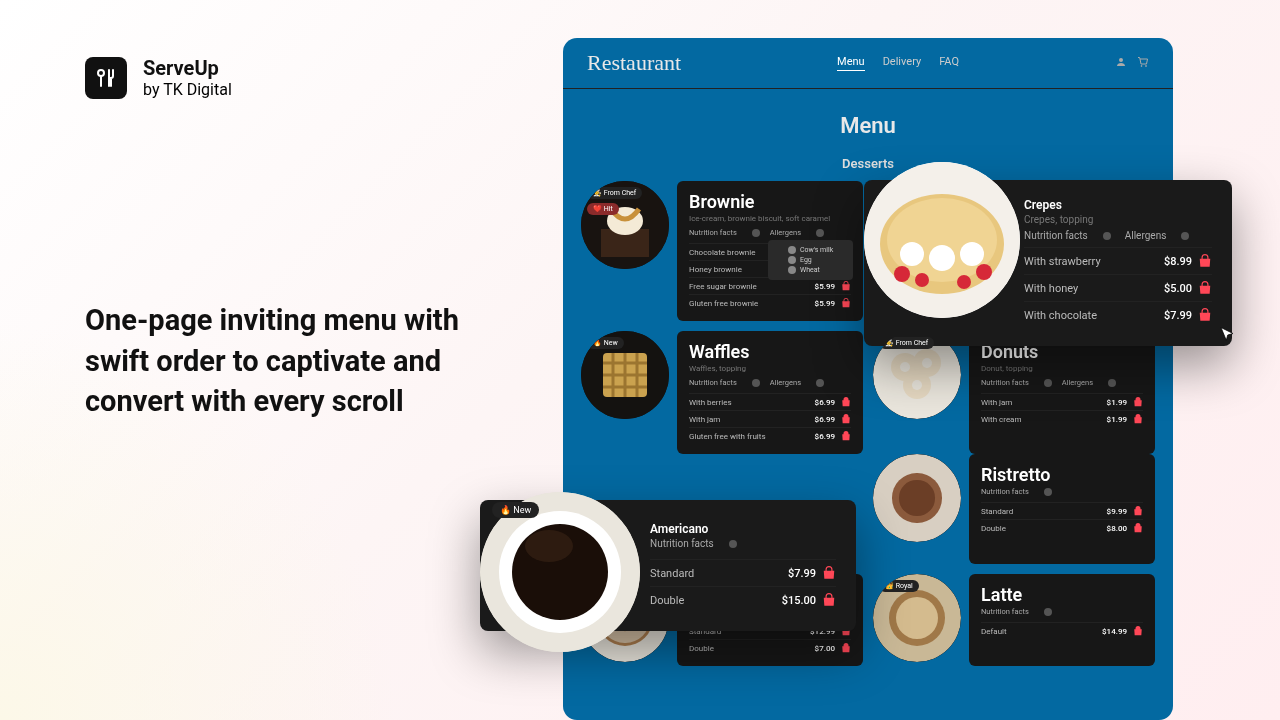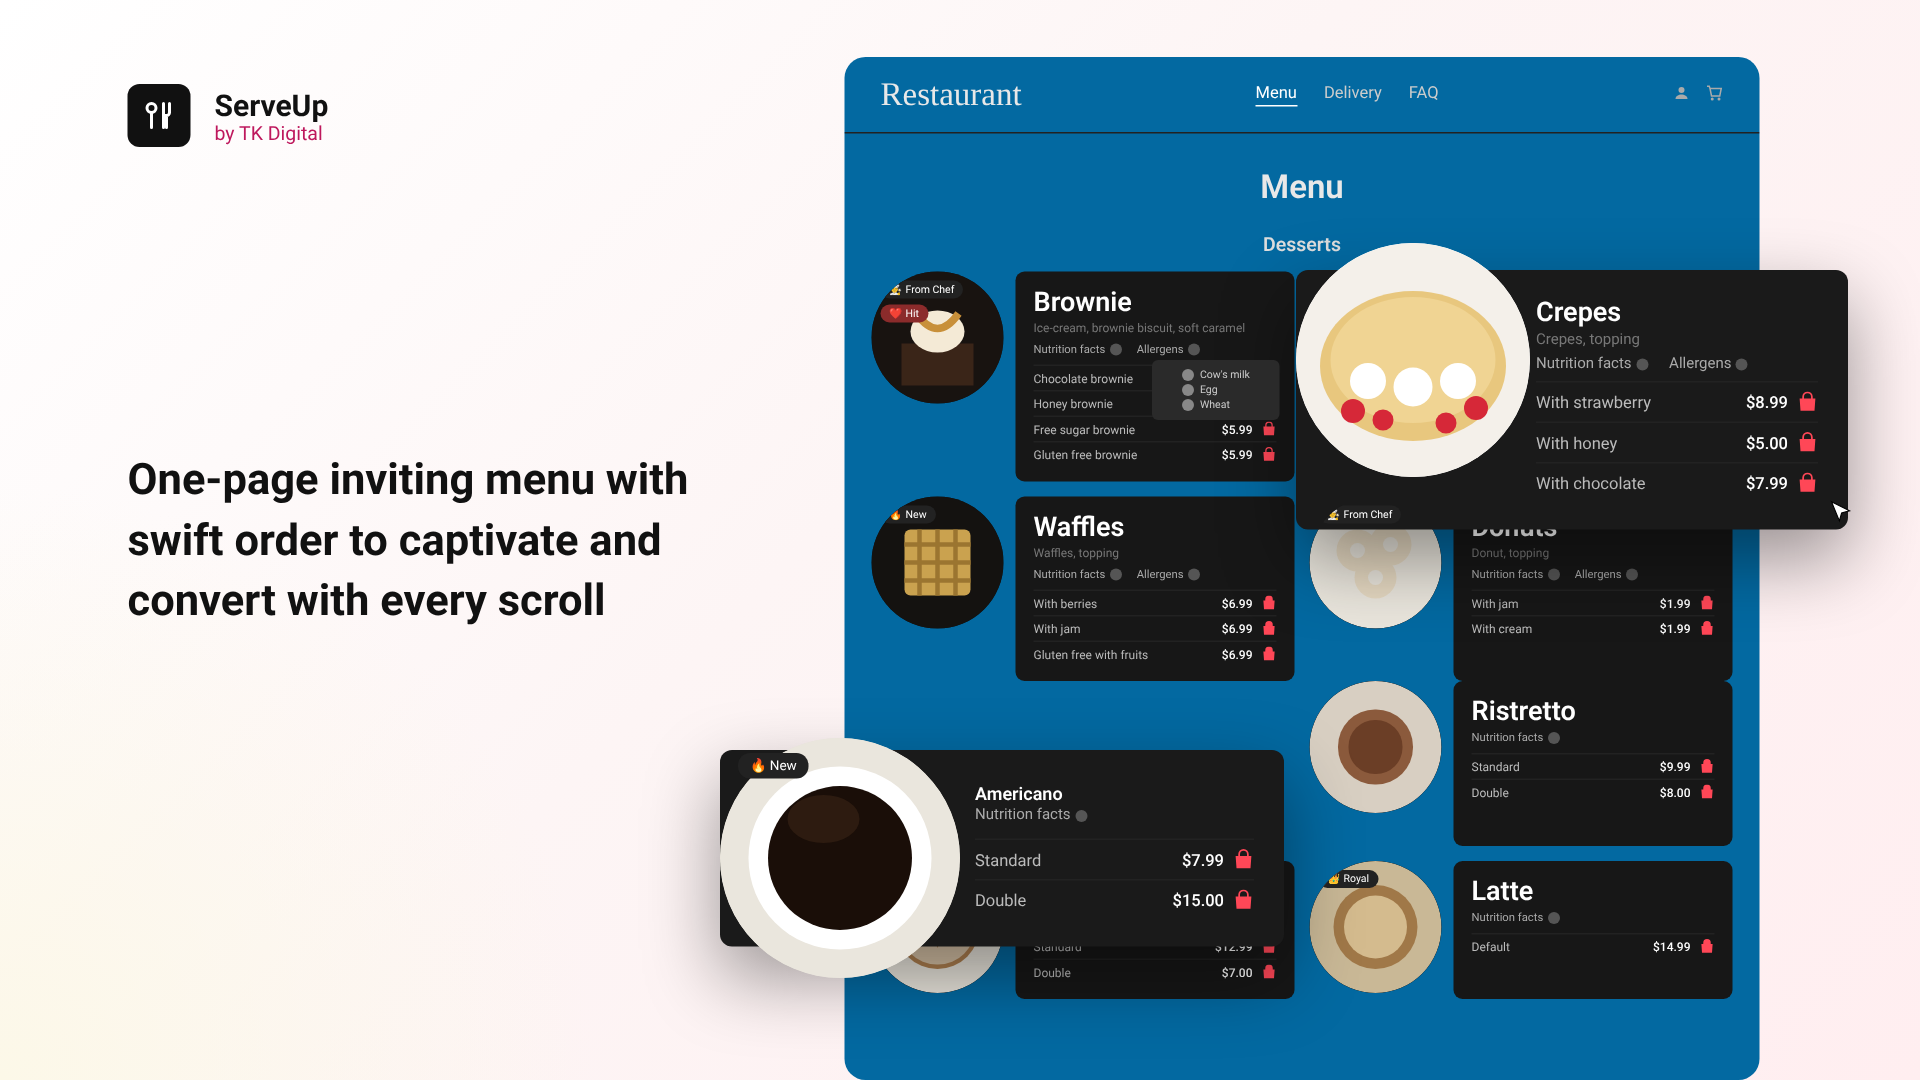--- a/index.html
+++ b/index.html
@@ -2,51 +2,51 @@
 <html><head>
 <meta charset="utf-8">
 <style>
 *{margin:0;padding:0;box-sizing:border-box;font-family:-apple-system,BlinkMacSystemFont,"Segoe UI",Roboto,sans-serif}
 body{width:1280px;height:720px;background:linear-gradient(135deg,#fff 0%,#fdf5f5 45%,#ffeef0 100%);position:relative;overflow:hidden}
 body::before{content:"";position:absolute;left:0;bottom:0;width:400px;height:400px;background:radial-gradient(circle at bottom left,#fcf8e8 0%,transparent 70%);pointer-events:none}
 .logo-area{position:absolute;left:85px;top:56px;display:flex;align-items:center;gap:16px}
 .logo-icon{width:42px;height:42px;background:#111;border-radius:8px;display:flex;align-items:center;justify-content:center}
 .logo-text{display:flex;flex-direction:column}
 .app-name{font-size:20px;font-weight:700;color:#111}
-.by-line{font-size:13px;color:#be185d}
+.by-line{font-size:16px;color:#000000}
 .hero-text{position:absolute;left:85px;top:300px;font-size:29px;font-weight:700;color:#111;line-height:1.4;max-width:430px}
 .phone{position:absolute;left:563px;top:38px;width:610px;height:682px;background:#0369a1;border-radius:14px;overflow:hidden;color:#e8e8e8;font-size:10px}
 .nav{display:flex;align-items:center;justify-content:space-between;padding:12px 24px;border-bottom:1px solid #222}
 .brand{font-family:'Brush Script MT',cursive;font-size:22px}
 .nav-links{display:flex;gap:18px;font-size:11px}
 .nav-links span{color:#ccc;cursor:pointer}
 .nav-links span.active{color:#fff;border-bottom:1px solid #fff;padding-bottom:2px}
 .nav-icons{display:flex;gap:10px;color:#aaa}
 .page-title{text-align:center;font-size:22px;font-weight:600;margin:24px 0 18px}
 .section-title{text-align:center;font-size:13px;font-weight:600;margin:12px 0 10px;color:#ddd}
 .grid{display:flex;flex-wrap:wrap;gap:10px;padding:0 18px}
 .card{display:flex;gap:8px;width:calc(50% - 5px);position:relative}
 .card-img{width:88px;height:88px;border-radius:50%;flex-shrink:0;position:relative;background:#111;display:flex;align-items:center;justify-content:center;overflow:hidden}
 .card-body{flex:1;background:#171717;border-radius:6px;padding:10px 12px;min-height:88px}
 .card-title{font-size:18px;font-weight:600;color:#fff;margin-bottom:2px}
 .card-sub{font-size:8px;color:#777;margin-bottom:5px}
 .facts{display:flex;gap:10px;font-size:7.5px;color:#aaa;margin-bottom:6px}
-.facts span{display:flex;align-items:center;gap:3px}
+.facts span{display:flex;align-items:center;gap:15px}
 .info-dot{width:8px;height:8px;border-radius:50%;background:#555;display:inline-block}
 .opt{display:flex;justify-content:space-between;align-items:center;font-size:8px;color:#bbb;padding:3px 0;border-top:1px solid #222}
 .opt:first-of-type{border-top:1px solid #222}
 .price{color:#fff;font-weight:500;margin-left:auto;margin-right:6px}
 .bag{width:10px;height:10px;color:#ff4757}
 .badge{position:absolute;top:6px;left:6px;background:#222;color:#fff;font-size:7px;padding:2px 6px;border-radius:8px;z-index:2;display:flex;align-items:center;gap:2px}
 .badge.hit{top:22px;background:#8b2b2b}
 
 
 .popout{position:absolute;left:864px;top:180px;width:368px;background:#1a1a1a;border-radius:8px;padding:18px 20px 18px 160px;box-shadow:0 20px 50px rgba(0,0,0,.4);color:#e8e8e8}
 .popout-img{position:absolute;left:0px;top:-18px;width:156px;height:156px;border-radius:50%;overflow:hidden;background:#fff}
-.popout .card-title{font-size:18px}
+.popout .card-title{font-size:12px}
 .popout .card-sub{font-size:10px}
 .popout .facts{font-size:10px;gap:14px}
 .popout .opt{font-size:11px;padding:6px 0}
 .popout .bag{width:14px;height:14px}
 .cursor{position:absolute;right:-4px;bottom:2px;color:#fff}
 
 
 .pop2{position:absolute;left:480px;top:500px;width:376px;background:#1a1a1a;border-radius:8px;padding:22px 20px 18px 170px;box-shadow:0 20px 50px rgba(0,0,0,.4);color:#e8e8e8}
 .pop2-img{position:absolute;left:0px;top:-8px;width:160px;height:160px;border-radius:50%;overflow:hidden;background:#e8e4db}
 .pop2 .card-title{font-size:12px}

